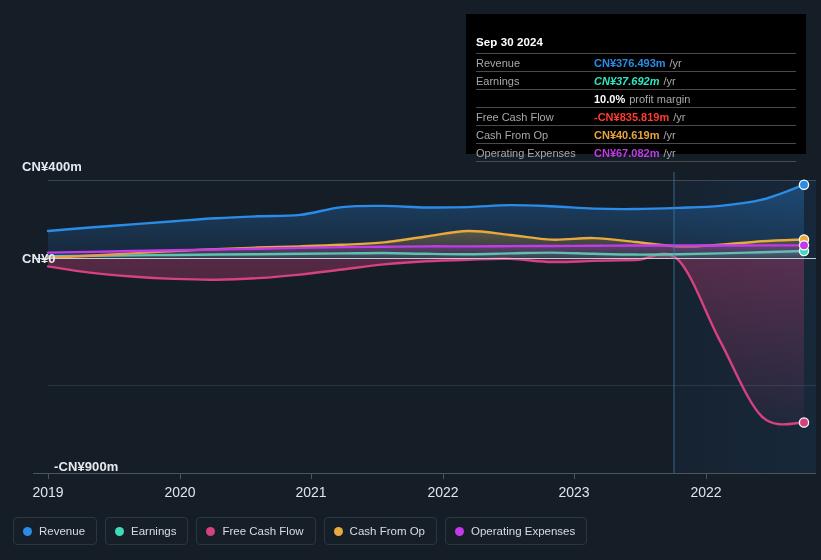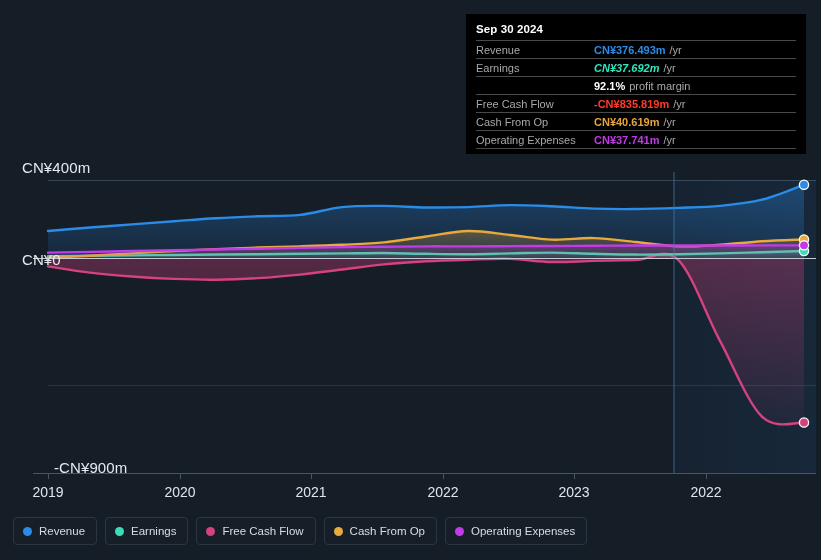--- a/index.html
+++ b/index.html
@@ -13,23 +13,24 @@
   }
   #chart-root{position:absolute;inset:0;}
 
   
   .plot-svg{position:absolute;left:0;top:0;width:821px;height:560px;}
 
   
   .ylabel{
     position:absolute;
     color:#e6eaef;
-    font-size:15px;
+    font-size:13px;
     white-space:nowrap;
     letter-spacing:.1px;
+    font-weight:bold;
   }
   #ylab-top{left:22px;top:159px;}
   #ylab-zero{left:22px;top:251px;}
   #ylab-bottom{left:22px;top:459px;margin-left:32px;}
 
   
   .xlabel{
     position:absolute;
     top:484px;
     color:#dfe5ec;
@@ -38,21 +39,21 @@
     white-space:nowrap;
   }
 
   
   #tooltip{
     position:absolute;
     left:466px;top:14px;
     width:340px;height:140px;
     background:#000;
     box-sizing:border-box;
-    padding:9px 10px 0 10px;
+    padding:22px 10px 0 10px;
     z-index:40;
   }
   #tooltip .tt-date{
     color:#fff;font-size:11.5px;font-weight:bold;
     padding-bottom:5px;letter-spacing:.1px;
   }
   .tt-row{
     display:flex;align-items:center;
     height:17px;
     border-top:1px solid #4a4a4a;
@@ -182,36 +183,36 @@
           <span class="tt-val" style="color: rgb(43, 140, 232);">CN¥376.493m</span>
           <span class="tt-suffix">/yr</span>
         </div>
         <div class="tt-row">
           <div class="tt-label">Earnings</div>
           <span class="tt-val" style="color: rgb(46, 230, 192); font-style: italic;">CN¥37.692m</span>
           <span class="tt-suffix">/yr</span>
         </div>
         <div class="tt-row">
           <div class="tt-label"></div>
-          <span class="tt-val" style="color: rgb(255, 255, 255);">92.1%</span>
+          <span class="tt-val" style="color: rgb(255, 255, 255);">10.0%</span>
           <span class="tt-suffix">profit margin</span>
         </div>
         <div class="tt-row">
           <div class="tt-label">Free Cash Flow</div>
           <span class="tt-val" style="color: rgb(255, 59, 48);">-CN¥835.819m</span>
           <span class="tt-suffix">/yr</span>
         </div>
         <div class="tt-row">
           <div class="tt-label">Cash From Op</div>
           <span class="tt-val" style="color: rgb(232, 163, 61);">CN¥40.619m</span>
           <span class="tt-suffix">/yr</span>
         </div>
         <div class="tt-row">
           <div class="tt-label">Operating Expenses</div>
-          <span class="tt-val" style="color: rgb(194, 59, 232);">CN¥37.741m</span>
+          <span class="tt-val" style="color: rgb(194, 59, 232);">CN¥67.082m</span>
           <span class="tt-suffix">/yr</span>
         </div>
       </div>
     <div class="tt-bottomline"></div>
   </div>
 
   <div id="legend">
       <div class="legend-item">
         <span class="legend-dot" style="background: rgb(43, 140, 232);"></span>
         <span class="legend-text">Revenue</span>

